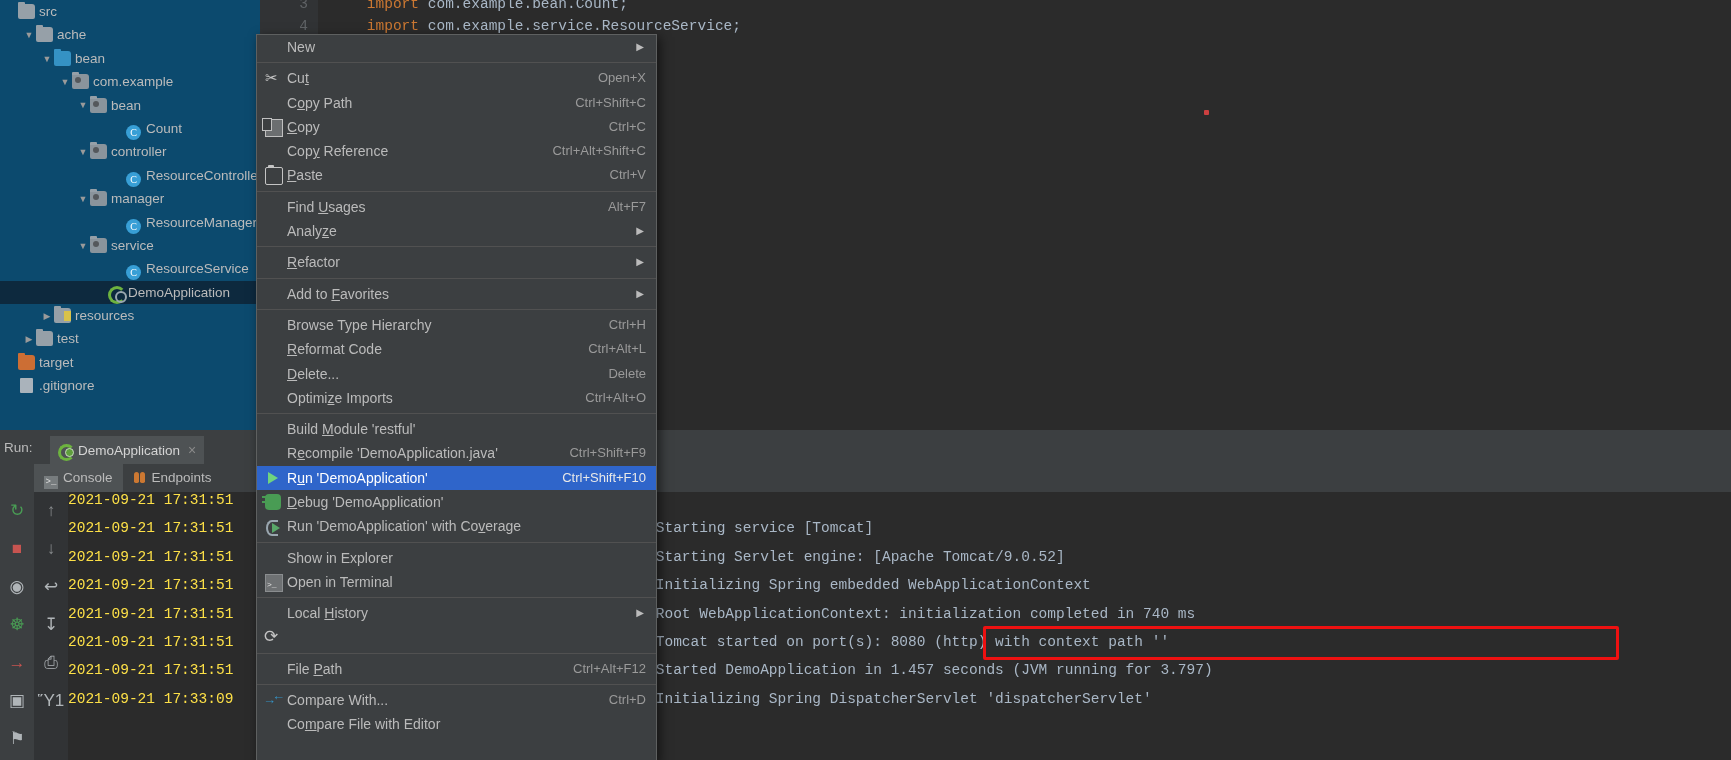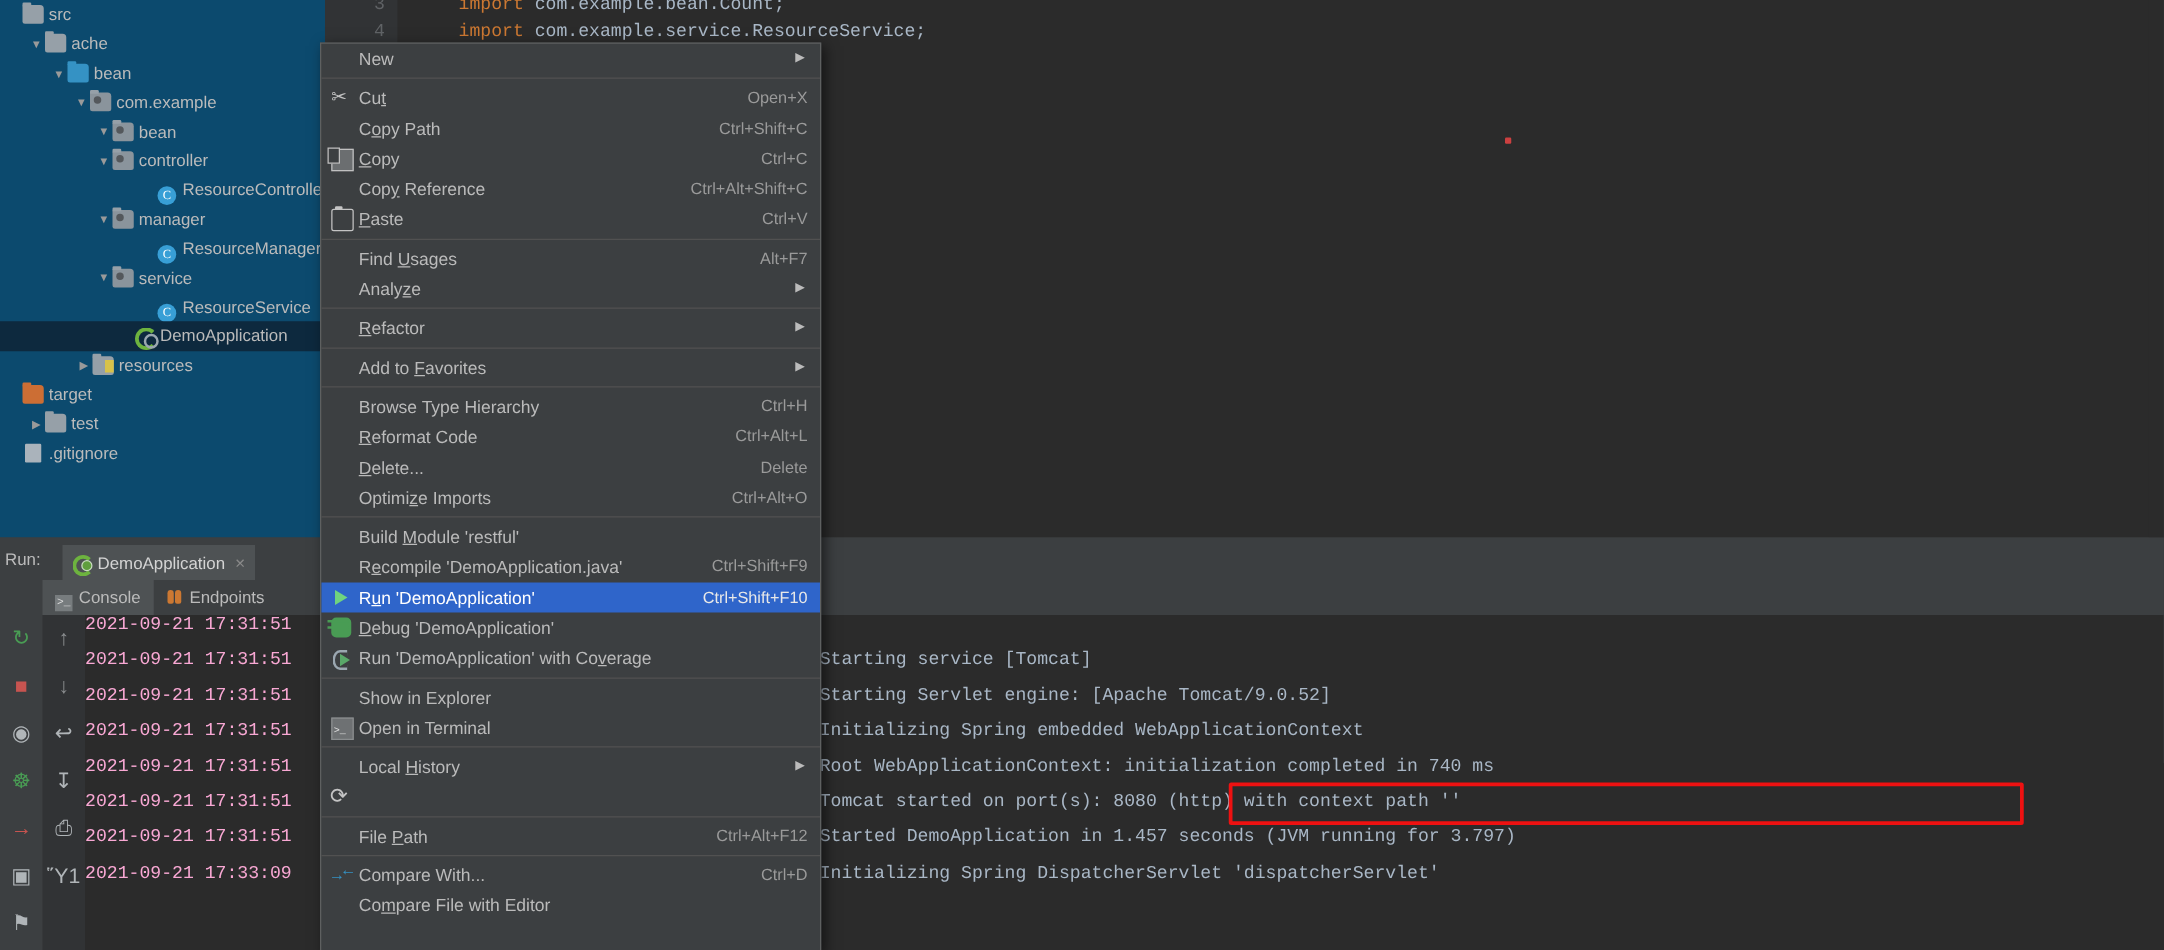--- a/index.html
+++ b/index.html
@@ -93,21 +93,21 @@
   
   #leftbar{position:absolute;left:0px;top:62px;width:34px;height:268px;background:#3c3f41;}
   #leftbar .btn{position:relative;width:34px;height:38px;}
   #gutterbar{position:absolute;left:34px;top:62px;width:34px;height:268px;background:#313335;}
   #gutterbar .btn{position:relative;width:34px;height:38px;}
 
   
   #console{position:absolute;left:68px;top:62px;width:1663px;height:298px;background:#2b2b2b;
            font-family:"Liberation Mono",monospace;font-size:14.5px;color:#a9b7c6;overflow:hidden;}
   .cline{position:absolute;white-space:pre;height:28.4px;line-height:28.4px;}
-  .c-ts{color:#f9a8d4;}
+  .c-ts{color:#fde047;}
   .c-logger{color:#4d9e9e;}
   .c-msg{color:#a9b7c6;}
   #redbox{position:absolute;border:3px solid #ee1111;border-radius:2px;}
 
   
   #ctxmenu{
     left:256px;top:34px;width:399px;height:726px;
     background:#3c3f41;
     border:1px solid #5e6060;
     box-shadow:3px 3px 10px rgba(0,0,0,.55);
@@ -161,30 +161,31 @@
     <div class="code-line" style="top: 301px; left: 0px;"><span class="purple">ice;</span></div>
     <div class="code-line" style="top: 357px; left: 0px;"><span class="str">ample"</span><span class="pl">, </span><span class="pl">method</span><span class="pl"> = RequestMethod.</span><span class="purple italic">PUT</span><span class="pl">)</span></div>
   </div>
 
 <div id="tree" class="abs">
     <div class="trow" style="padding-left: 4px;"><span class="tw"></span><span class="ico folder"></span><span>src</span></div>
     <div class="trow" style="padding-left: 22px;"><span class="tw">▼</span><span class="ico folder"></span><span>ache</span></div>
     <div class="trow" style="padding-left: 40px;"><span class="tw">▼</span><span class="ico folder blue"></span><span>bean</span></div>
     <div class="trow" style="padding-left: 58px;"><span class="tw">▼</span><span class="ico folder pkg"></span><span>com.example</span></div>
     <div class="trow" style="padding-left: 76px;"><span class="tw">▼</span><span class="ico folder pkg"></span><span>bean</span></div>
+    <div class="trow" style="padding-left: 112px;"><span class="tw"></span><span class="cls">C</span><span>Count</span></div>
     <div class="trow" style="padding-left: 76px;"><span class="tw">▼</span><span class="ico folder pkg"></span><span>controller</span></div>
     <div class="trow" style="padding-left: 112px;"><span class="tw"></span><span class="cls">C</span><span>ResourceController</span></div>
     <div class="trow" style="padding-left: 76px;"><span class="tw">▼</span><span class="ico folder pkg"></span><span>manager</span></div>
     <div class="trow" style="padding-left: 112px;"><span class="tw"></span><span class="cls">C</span><span>ResourceManager</span></div>
     <div class="trow" style="padding-left: 76px;"><span class="tw">▼</span><span class="ico folder pkg"></span><span>service</span></div>
     <div class="trow" style="padding-left: 112px;"><span class="tw"></span><span class="cls">C</span><span>ResourceService</span></div>
     <div class="trow sel" style="padding-left: 94px;"><span class="tw"></span><span class="springico"></span><span>DemoApplication</span></div>
-    <div class="trow" style="padding-left: 60px;"><span class="tw">▶</span><span class="ico folder res"></span><span>resources</span></div>
+    <div class="trow" style="padding-left: 40px;"><span class="tw">▶</span><span class="ico folder res"></span><span>resources</span></div>
+    <div class="trow" style="padding-left: 22px;"><span class="tw">▶</span><span class="ico folder"></span><span>test</span></div>
     <div class="trow" style="padding-left: 4px;"><span class="tw"></span><span class="ico folder orange"></span><span>target</span></div>
-    <div class="trow" style="padding-left: 22px;"><span class="tw">▶</span><span class="ico folder"></span><span>test</span></div>
     <div class="trow" style="padding-left: 4px;"><span class="tw"></span><span class="fileico"></span><span>.gitignore</span></div>
   </div>
 
 <div id="runwin" class="abs">
 
   <div id="runheader">
     <span class="runlabel">Run:</span>
     <div id="runtab">
       <span class="runicon"></span><span>DemoApplication</span><span class="x">×</span>
     </div>

